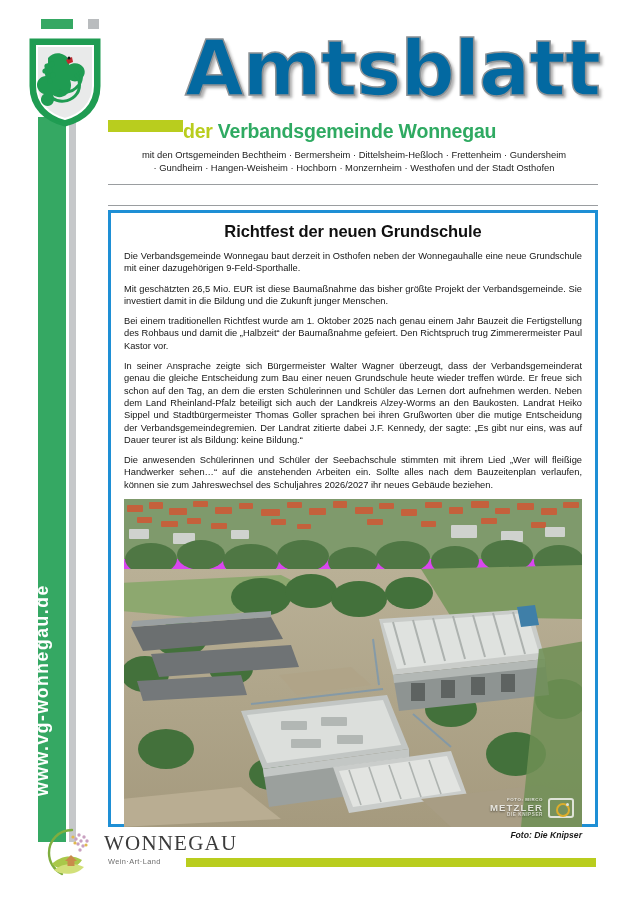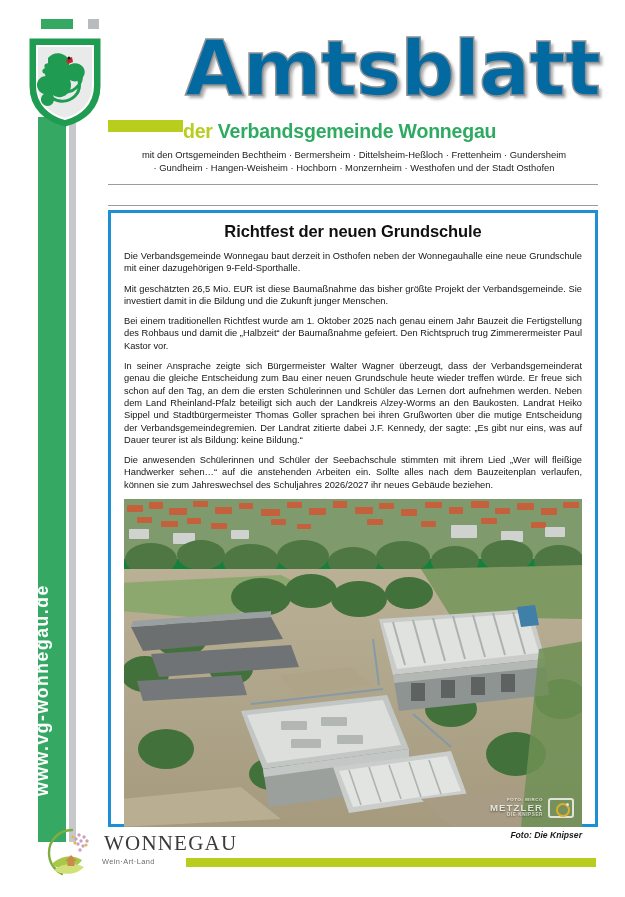--- a/index.html
+++ b/index.html
@@ -113,21 +113,21 @@
     line-height:12.3px;
     color:#151515;
     text-align:justify;
     hyphens:auto;
   }
 
   
   .photo-wrap{
     margin:5px 13px 0 13px;
     height:328px;position:relative;overflow:hidden;
-    background:#15803d;
+    background:#d946ef;
   }
   .photo-svg{display:block;width:100%;height:100%;}
   .watermark{
     position:absolute;right:8px;bottom:9px;
     display:flex;align-items:center;gap:5px;
     opacity:0.85;
   }
   .wm-text{
     color:#f2f2ee;text-align:right;line-height:1.05;
     font-family:"Liberation Sans",sans-serif;
@@ -160,21 +160,21 @@
 
   
   .footer-logo{position:absolute;left:46px;top:826px;width:560px;height:58px;z-index:6;}
   .fl-mark{position:absolute;left:0;top:0;width:52px;height:52px;}
   .fl-name{
     position:absolute;left:58px;top:5px;
     font-family:"Liberation Serif", serif;
     font-size:21px;letter-spacing:1.2px;color:#3b3b3b;
   }
   .fl-sub{
-    position:absolute;left:56px;top:31px;
+    position:absolute;left:62px;top:31px;
     font-size:7.4px;color:#6d6d6d;letter-spacing:.4px;
   }
   .fl-bar{
     position:absolute;left:140px;top:32px;width:410px;height:9px;background:#b9cd1e;
   }
 </style>
 </head>
 <body>
 
 <div class="page">

